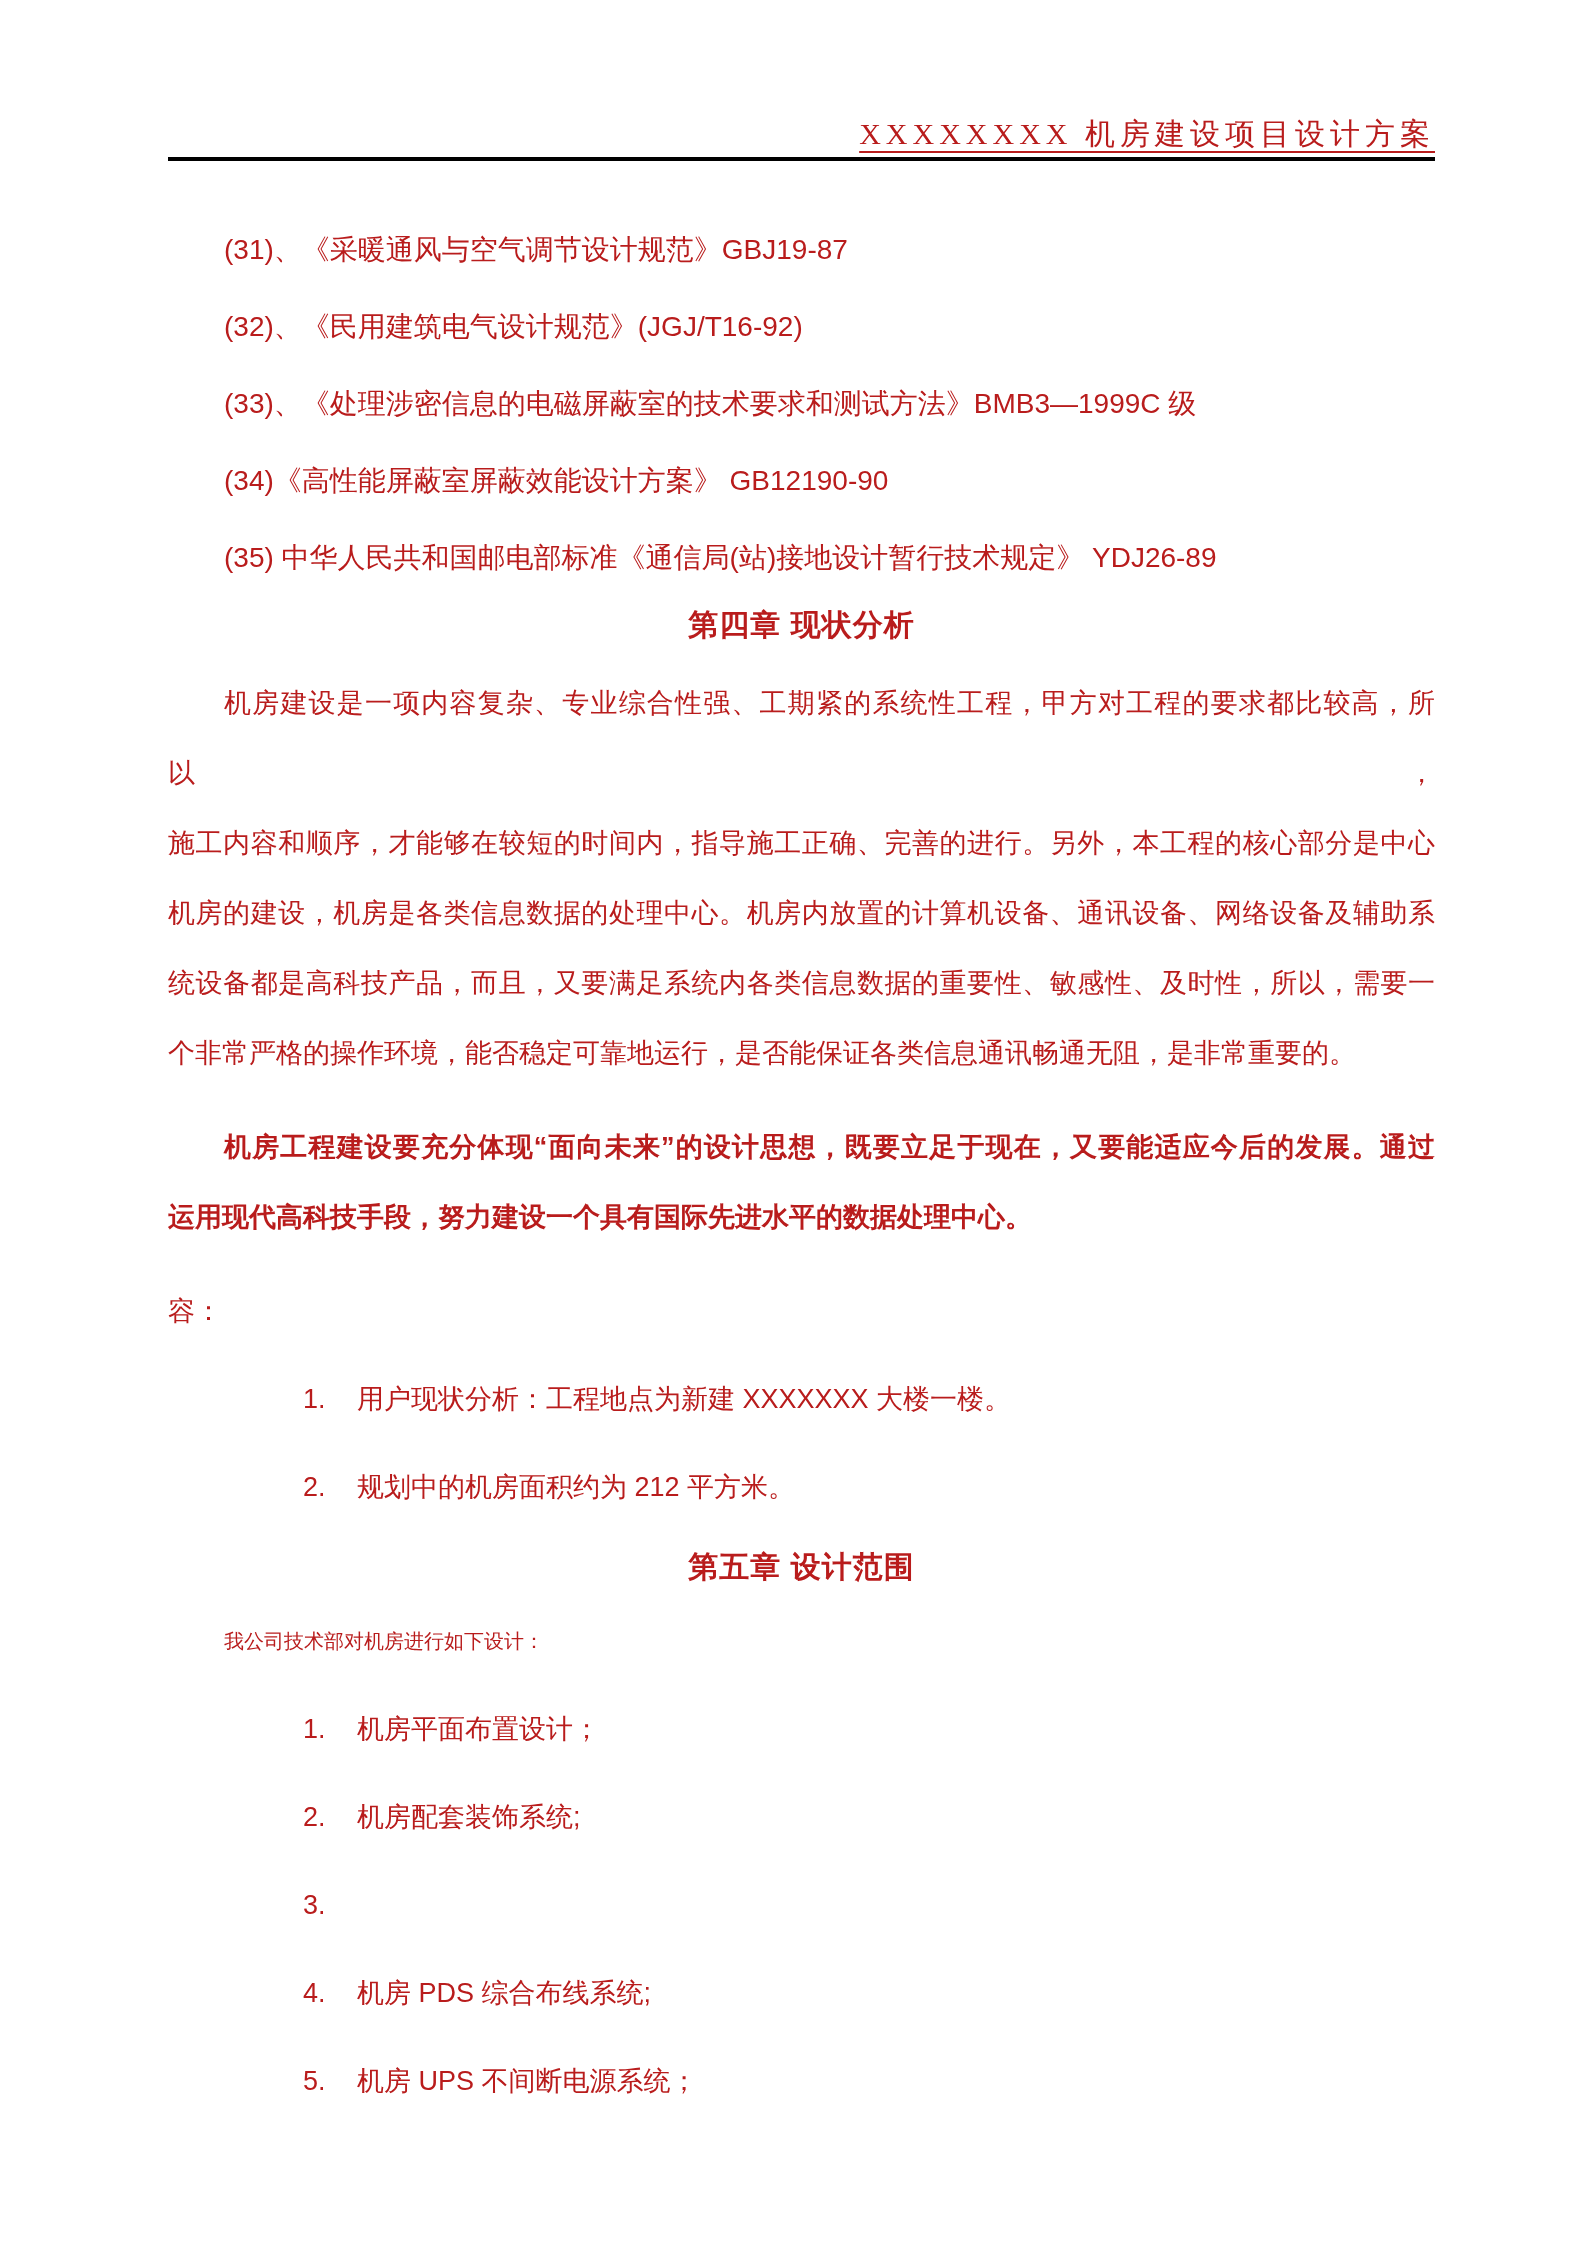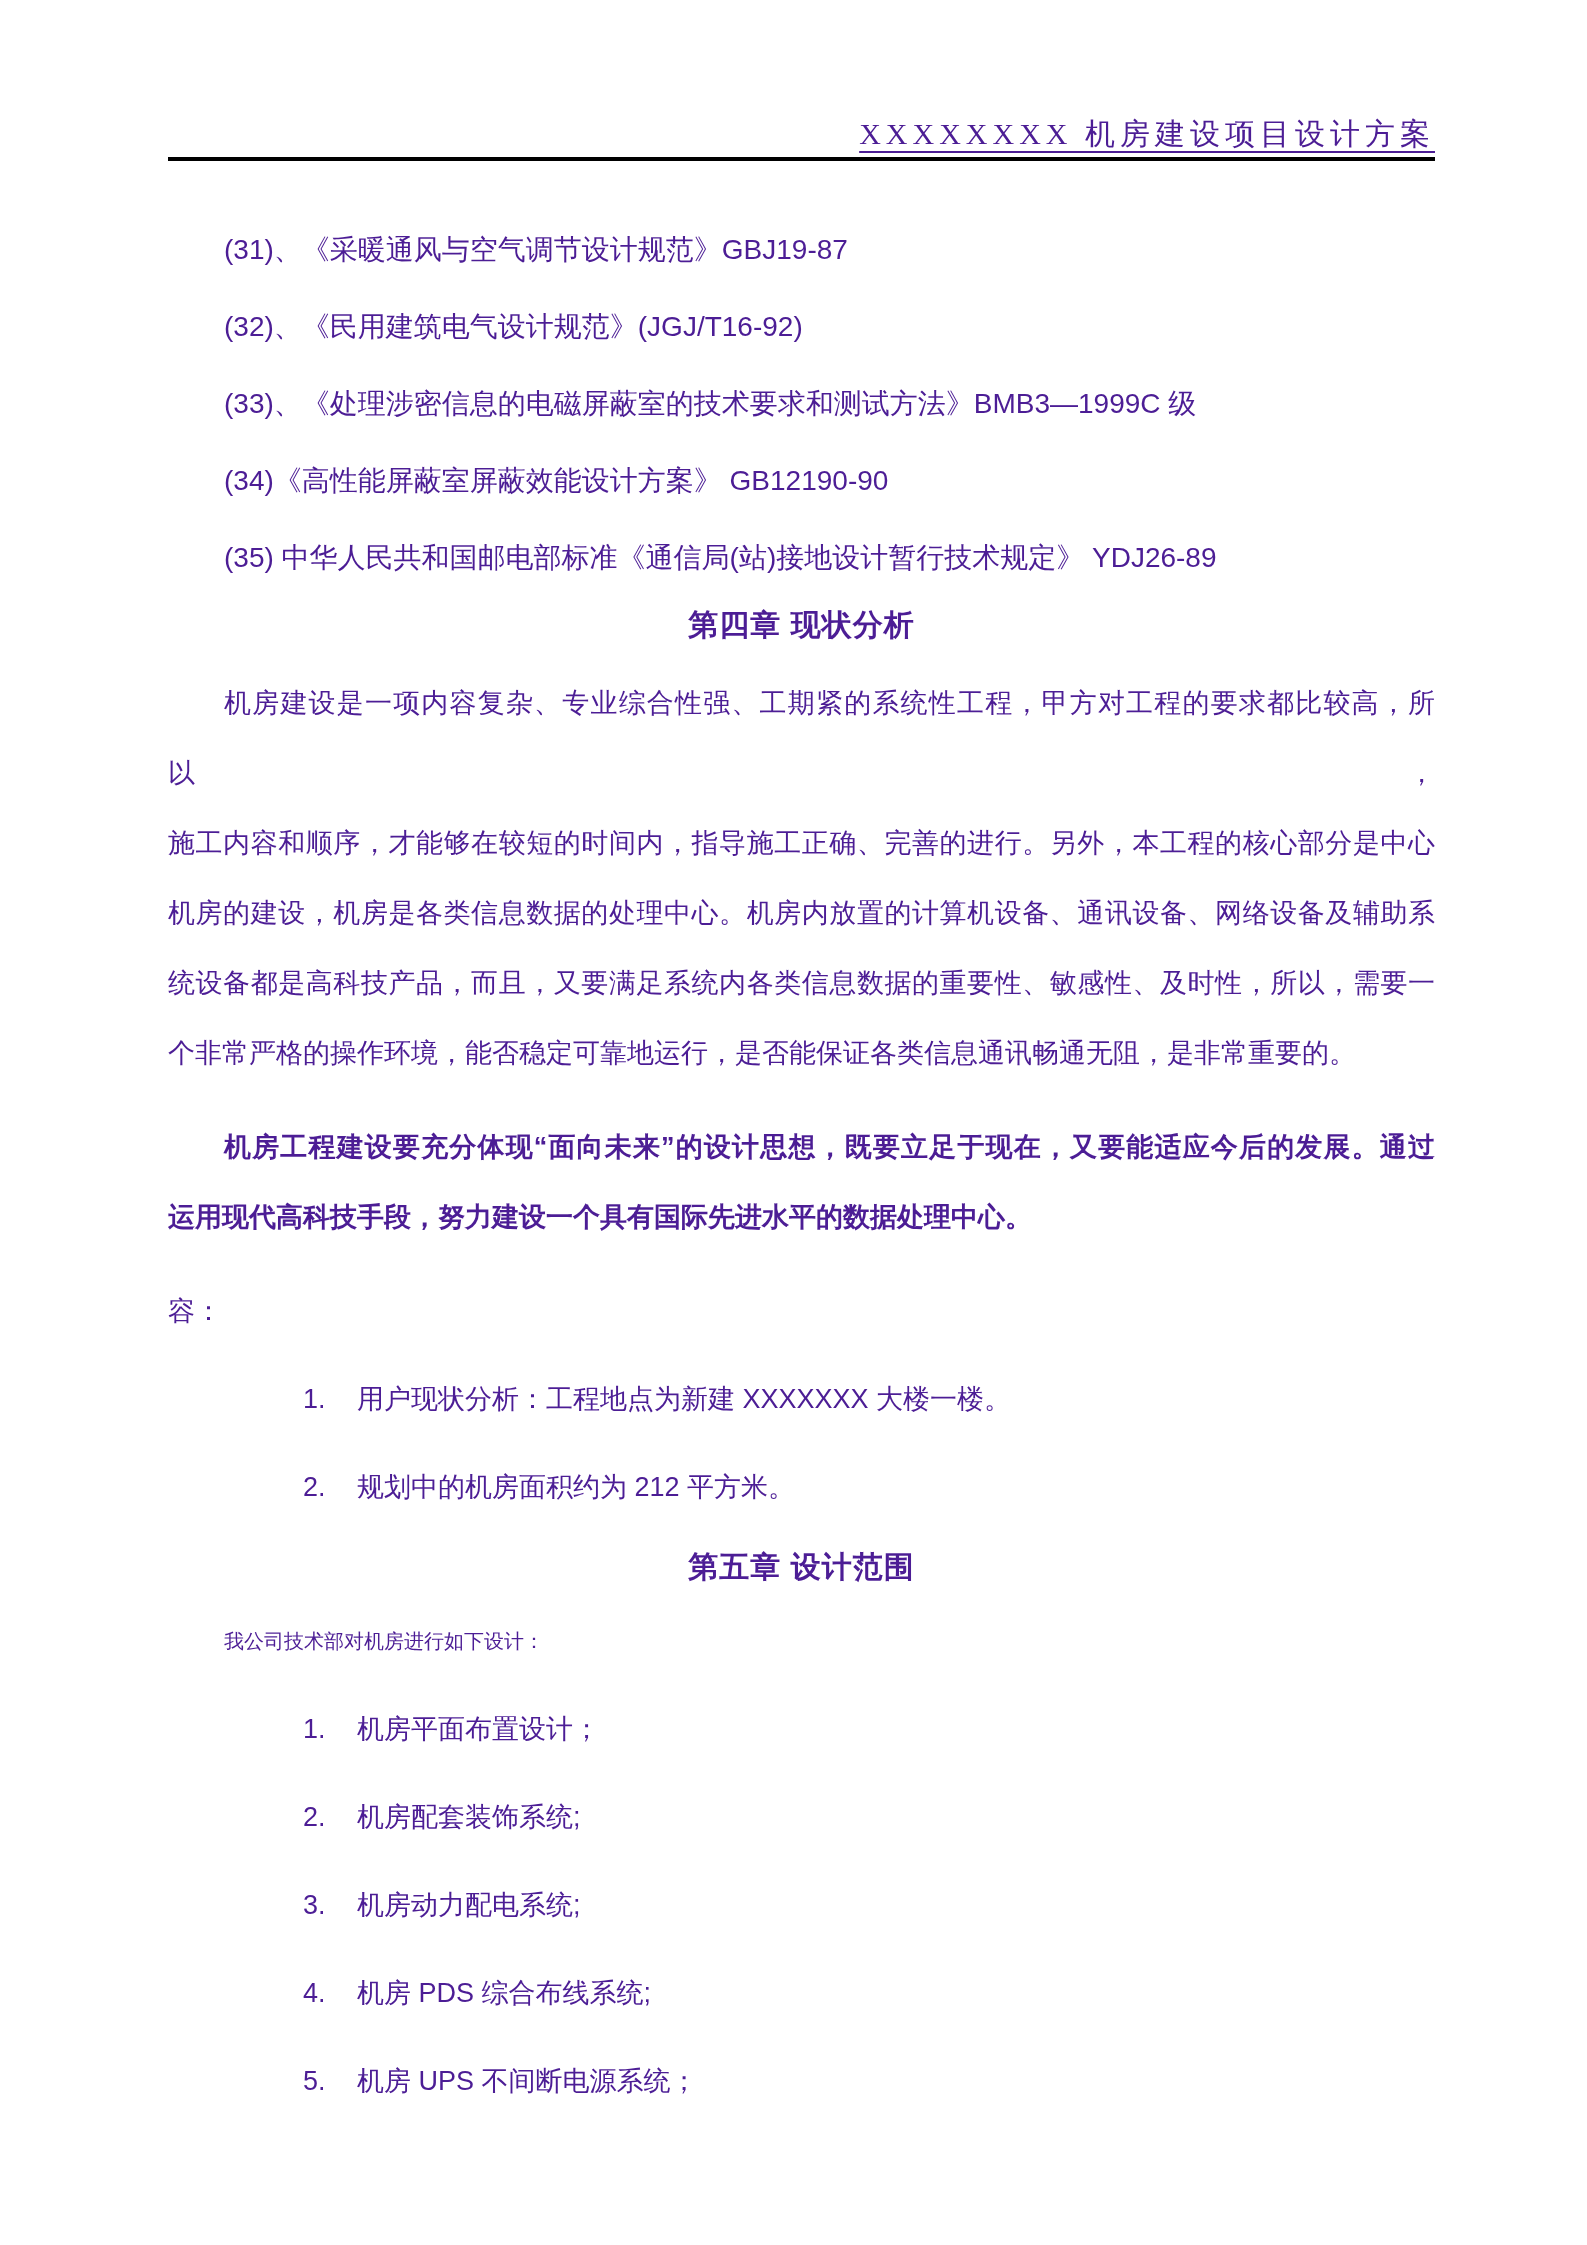--- a/index.html
+++ b/index.html
@@ -6,21 +6,21 @@
     margin: 0;
     padding: 0;
     background: #ffffff;
   }
   .page {
     position: relative;
     width: 1587px;
     height: 2245px;
     margin: 0 auto;
     background: #ffffff;
-    color: #4c1d95;
+    color: #b91c1c;
     font-family: "Liberation Sans", "DejaVu Sans", sans-serif;
     overflow: hidden;
     box-sizing: border-box;
     padding: 0 152px 0 168px;
   }
   
   .hdr {
     padding-top: 116px;
   }
   .hdr-title {
@@ -160,21 +160,20 @@
     <div class="num-item">
       <span class="num">1.</span>
       <span class="txt">机房平面布置设计；</span>
     </div>
     <div class="num-item">
       <span class="num">2.</span>
       <span class="txt">机房配套装饰系统;</span>
     </div>
     <div class="num-item">
       <span class="num">3.</span>
-      <span class="txt">机房动力配电系统;</span>
     </div>
     <div class="num-item">
       <span class="num">4.</span>
       <span class="txt">机房 PDS 综合布线系统;</span>
     </div>
     <div class="num-item">
       <span class="num">5.</span>
       <span class="txt">机房 UPS 不间断电源系统；</span>
     </div>
   </div>

